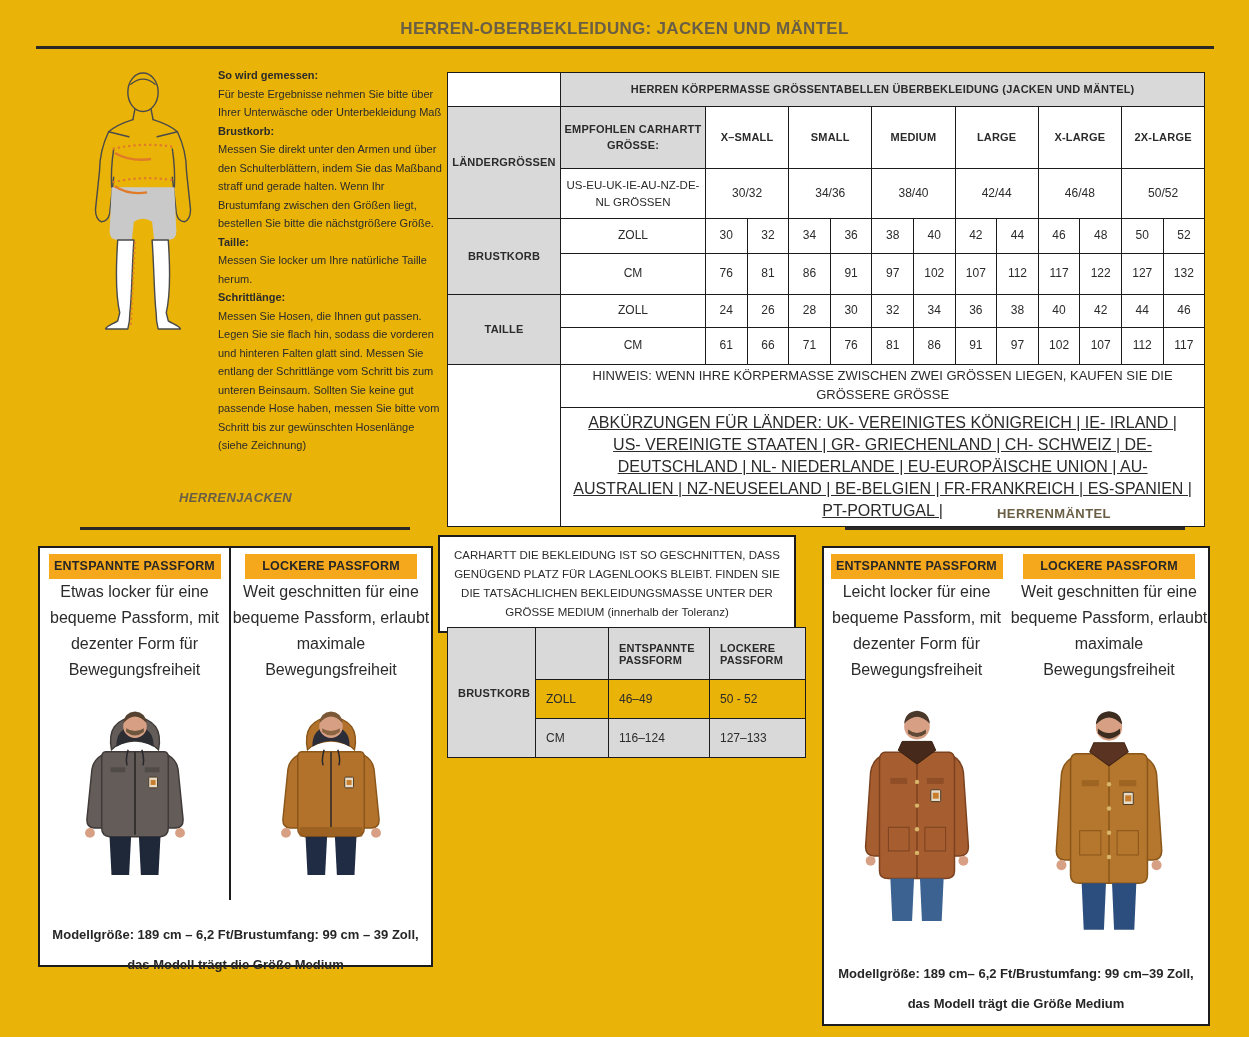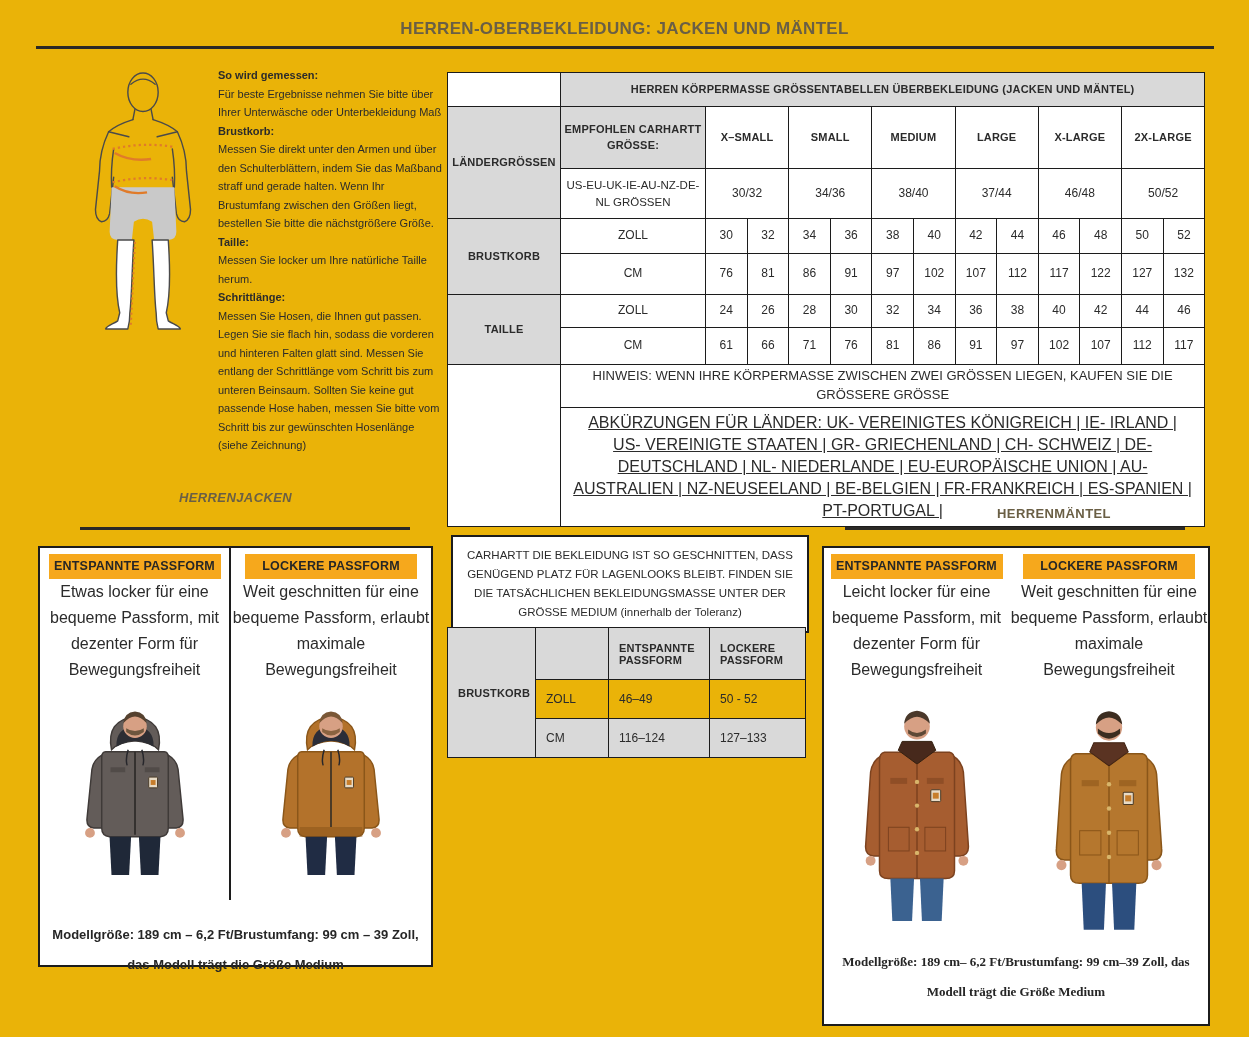--- a/index.html
+++ b/index.html
@@ -31,21 +31,21 @@
   .size-table tr.r5 td { height:41px; }
   .size-table tr.r6 td { height:33px; }
   .size-table tr.r7 td { height:37px; }
   .size-table tr.r8 td { height:37px; }
   .size-table tr.r9 td { height:73px; }
   .size-table .note-cell { font-size:13px; }
   .size-table .abbr-cell { font-size:16px; line-height:22px; padding:4px 12px;text-decoration:underline; }
   .size-table .country-cell { font-size:11.5px; }
 
   
-  .note-box { position:absolute; left:451px; top:535px; width:358px; min-height:88px;
+  .note-box { position:absolute; left:438px; top:535px; width:358px; min-height:88px;
     border:2px solid #1c1c1c; padding:9px 8px; text-align:center;
     font-size:11.5px; line-height:19px; color:#2b2b2b; background:#fff; }
   .fit-table { position:absolute; left:447px; top:627px; width:358px; border-collapse:collapse; table-layout:fixed; }
   .fit-table td { border:1.5px solid #1c1c1c; text-align:left; vertical-align:middle;
     font-size:12px; padding:4px 10px; color:#2b2b2b; }
   .fit-table .gray { background:#D9D9D9; }
   .fit-table .hb { font-weight:bold; font-size:11px; letter-spacing:.2px; }
   .fit-table tr.h td { height:52px; }
   .fit-table tr.r td { height:39px; }
 
@@ -62,21 +62,21 @@
     background:#F6A81C; font-size:12.5px; font-weight:bold; color:#262626; letter-spacing:.2px; }
   .fit-desc { width:200px; text-align:center; font-size:16px; line-height:26px; color:#2b2b2b; }
   .fit-photo { margin-top:6px; }
   .model-note { width:100%; text-align:center; font-size:13px; font-weight:bold;
     line-height:30px; color:#262626; padding:0 6px; }
   .jk-box { left:38px; top:546px; width:395px; height:421px; }
   .jk-box .fit-cols { height:352px; }
   .jk-box .model-note { margin-top:20px; }
   .mt-box { left:822px; top:546px; width:388px; height:480px; }
   .mt-box .fit-cols { height:387px; }
-  .mt-box .model-note { margin-top:12px;font-family:Liberation Serif, serif; }
+  .mt-box .model-note { margin-top:24px; }
   .mt-box .fit-photo { margin-top:14px; }
 </style>
 </head>
 <body>
 
 <div class="page">
 
   <div class="page-title">HERREN-OBERBEKLEIDUNG: JACKEN UND MÄNTEL</div>
   <div class="title-rule"></div>
 
@@ -148,21 +148,21 @@
           <td colspan="2" class="b">MEDIUM</td>
           <td colspan="2" class="b">LARGE</td>
           <td colspan="2" class="b">X-LARGE</td>
           <td colspan="2" class="b">2X-LARGE</td>
         </tr>
     <tr class="r3">
       <td class="country-cell">US-EU-UK-IE-AU-NZ-DE-NL GRÖSSEN</td>
     <td colspan="2">30/32</td>
           <td colspan="2">34/36</td>
           <td colspan="2">38/40</td>
-          <td colspan="2">37/44</td>
+          <td colspan="2">42/44</td>
           <td colspan="2">46/48</td>
           <td colspan="2">50/52</td>
         </tr>
     <tr class="r4">
       <td rowspan="2" class="gray b">BRUSTKORB</td>
       <td>ZOLL</td>
     <td>30</td>
           <td>32</td>
           <td>34</td>
           <td>36</td>

